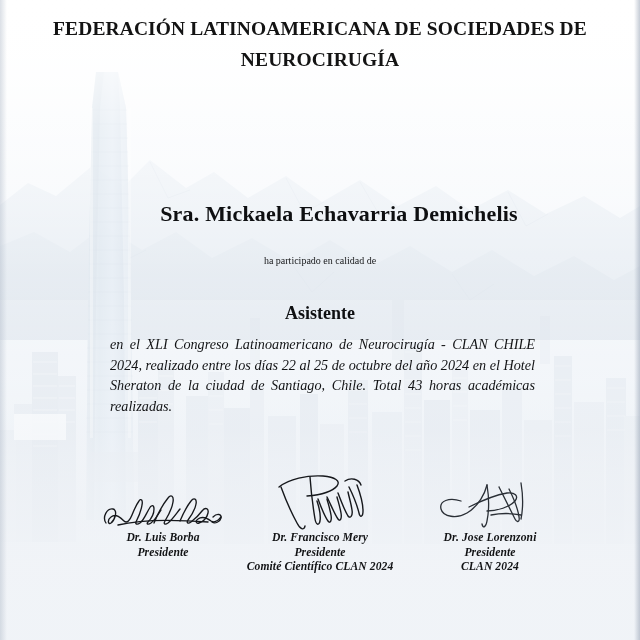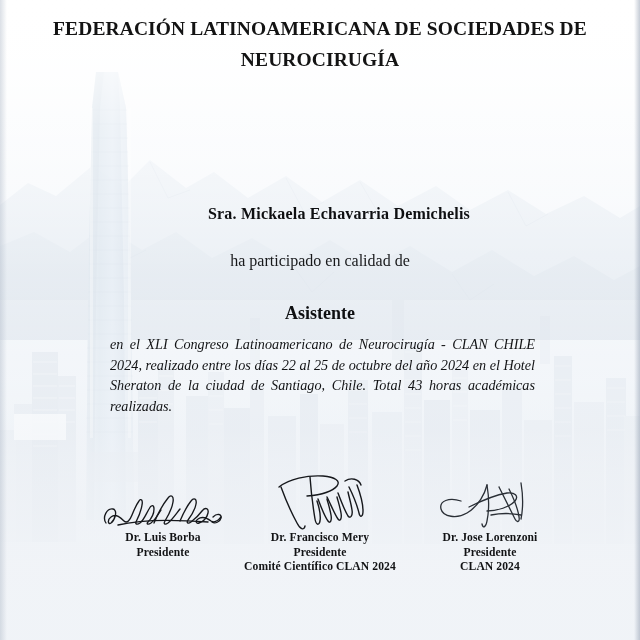--- a/index.html
+++ b/index.html
@@ -42,40 +42,40 @@
     letter-spacing:0.1px;color:#131313;
     font-family:"Liberation Serif","DejaVu Serif",serif;
   }
 
   .line-cert{
     position:absolute;left:0;right:0;top:160px;text-align:center;
     font-size:13.5px;color:#17181a;line-height:18px;
   }
   .line-name{
     position:absolute;left:0;right:0;top:203px;text-align:center;
-    font-size:16px;font-weight:bold;color:#0e0f11;line-height:22px;
+    font-size:22px;font-weight:bold;color:#0e0f11;line-height:22px;
     letter-spacing:0.2px;
     padding-left:38px;
   }
   .line-capacity{
     position:absolute;left:0;right:0;top:252px;text-align:center;
-    font-size:16px;color:#17181a;line-height:18px;
+    font-size:10px;color:#17181a;line-height:18px;
   }
   .line-role{
     position:absolute;left:0;right:0;top:290px;text-align:center;
     font-size:18px;font-weight:bold;color:#0e0f11;line-height:23px;margin-top:12px;
   }
   .para{
     position:absolute;left:110px;width:425px;top:334px;
     text-align:justify;text-justify:inter-word;
     font-size:14.2px;line-height:20.5px;color:#121315;font-style:italic;
   }
 
   
-  .sigs{position:absolute;left:0;top:485px;width:640px;height:110px;}
+  .sigs{position:absolute;left:0;top:485px;width:640px;height:110px;font-style:italic;}
   .sig{position:absolute;text-align:center;}
   .sig-1{left:48px;width:230px;}
   .sig-2{left:205px;width:230px;}
   .sig-3{left:375px;width:230px;}
   .sig-img{height:46px;position:relative;}
   .sig-img svg{position:absolute;left:50%;transform:translateX(-50%);bottom:-2px;}
   .sig-lines{font-size:11.6px;font-weight:bold;line-height:14.5px;color:#121315;letter-spacing:0.1px;}
   .sig-lines div{white-space:nowrap;}
 </style>
 </head>

